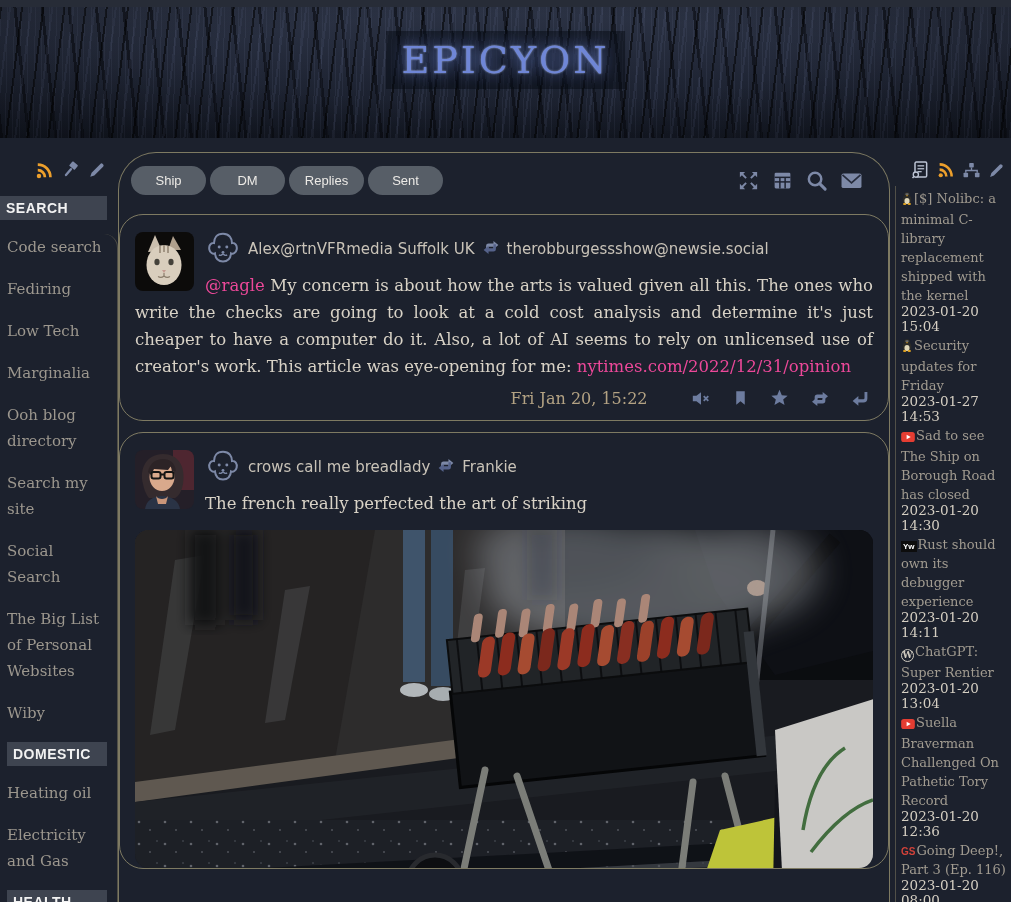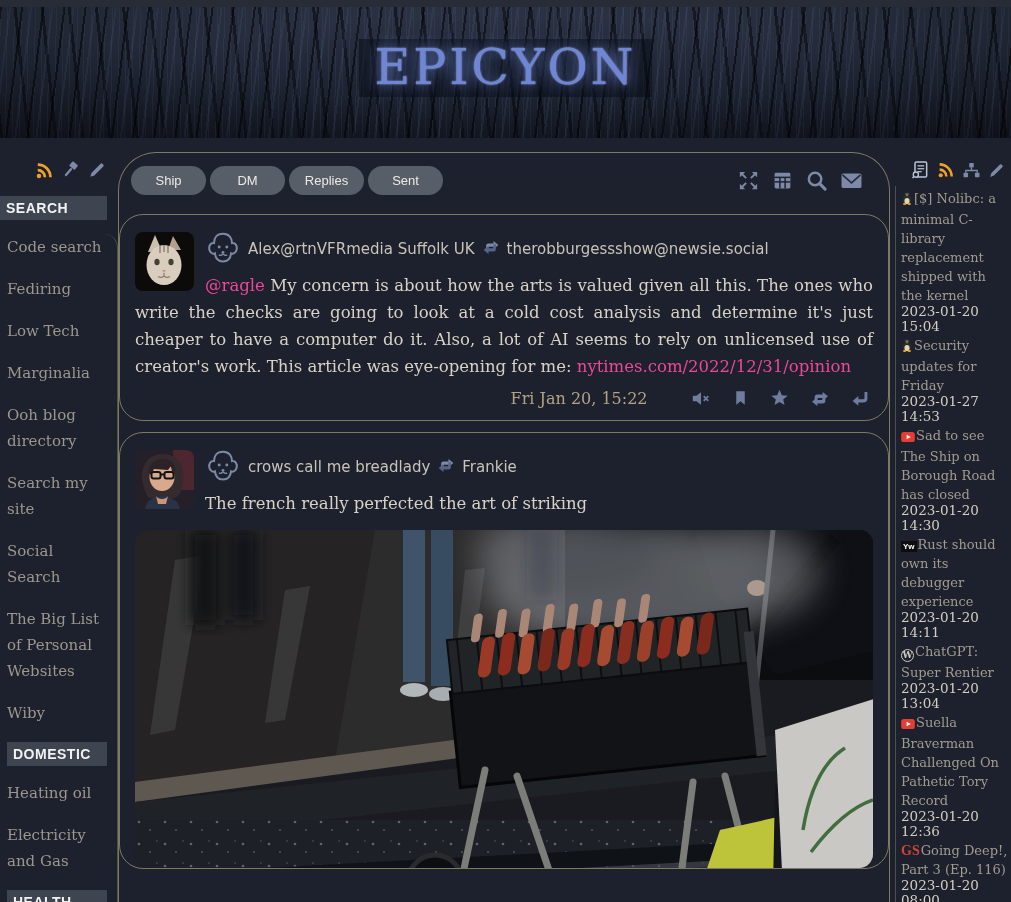--- a/index.html
+++ b/index.html
@@ -17,22 +17,22 @@
     position:relative;height:131px;overflow:hidden;cursor:pointer;
     background:
       repeating-linear-gradient(97deg, rgba(0,0,0,.55) 0 2px, rgba(0,0,0,0) 2px 9px, rgba(95,105,140,.16) 9px 11px, rgba(0,0,0,0) 11px 21px),
       repeating-linear-gradient(84deg, rgba(8,10,16,.6) 0 3px, rgba(0,0,0,0) 3px 27px),
       repeating-linear-gradient(91deg, rgba(125,135,170,.10) 0 1px, rgba(0,0,0,0) 1px 7px),
       linear-gradient(180deg,#2c3345 0%,#222838 45%,#151a26 100%);
   }
   .banner:after{content:"";position:absolute;inset:0;
     background:radial-gradient(ellipse at 50% 40%, rgba(0,0,0,0) 40%, rgba(0,0,0,.35) 100%);}
   .banner-title{
-    position:absolute;left:50%;top:32px;transform:translateX(-50%);z-index:2;
-    font-family:"DejaVu Serif", serif;font-size:49px;font-weight:500;letter-spacing:3px;
+    position:absolute;left:50%;top:24px;transform:translateX(-50%);z-index:2;
+    font-family:"DejaVu Serif", serif;font-size:38px;font-weight:500;letter-spacing:3px;
     color:#6f86d6;background:rgba(6,9,17,.5);padding:0 16px;line-height:58px;
     text-shadow:0 0 16px rgba(130,160,255,.95),0 0 2px rgba(200,215,255,.8);
   }
 
   
   .cols{display:flex;align-items:flex-start;height:764px;}
   .left-col{width:118px;flex:none;padding-top:22px;}
   .mid-col{width:772px;flex:none;}
   .right-col{width:121px;flex:none;padding-top:22px;}
 
@@ -90,21 +90,21 @@
   .nw-icons .ico{cursor:pointer;display:inline-flex;}
   .news-list{border-left:1px solid rgba(125,120,95,.55);padding:2px 2px 0 5px;margin-left:5px;min-height:700px;}
   .news-item{margin-bottom:1px;}
   .news-title{font-family:"DejaVu Serif",serif;font-size:13px;line-height:14.5px;color:#a19b90;cursor:pointer;}
   .news-date{font-family:"DejaVu Serif",serif;font-size:13.5px;line-height:15px;color:#d4cec2;}
   .fvico{display:inline-block;vertical-align:-2px;margin-right:1px;}
   .tico{display:inline-block;vertical-align:0;margin-right:1px;font-family:"Liberation Sans",sans-serif;font-weight:bold;}
   .tico.yw{background:#0d0d0d;color:#fff;font-size:8px;padding:1px 2px;line-height:9px;}
   .tico.wp{border:1.4px solid #cfcabf;color:#cfcabf;border-radius:50%;width:11px;height:11px;
     font-size:9px;line-height:11px;text-align:center;font-family:"DejaVu Serif",serif;vertical-align:-2px;}
-  .tico.gs{color:#d2423a;font-size:14px;letter-spacing:0;font-family:Liberation Serif, serif;}
+  .tico.gs{color:#d2423a;font-size:10px;letter-spacing:0;}
 </style>
 </head>
 <body>
 
 <div id="app">
 
   <div class="topstrip"></div>
   <div class="banner">
     <div class="banner-title">EPICYON</div>
   </div>

